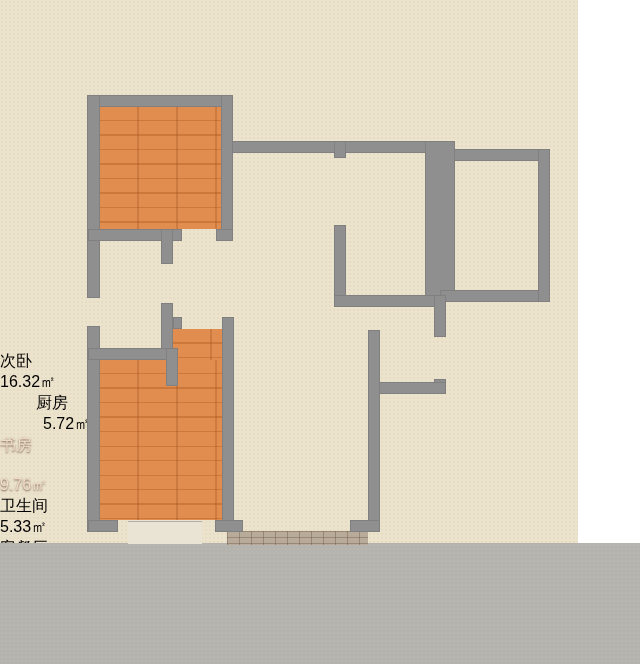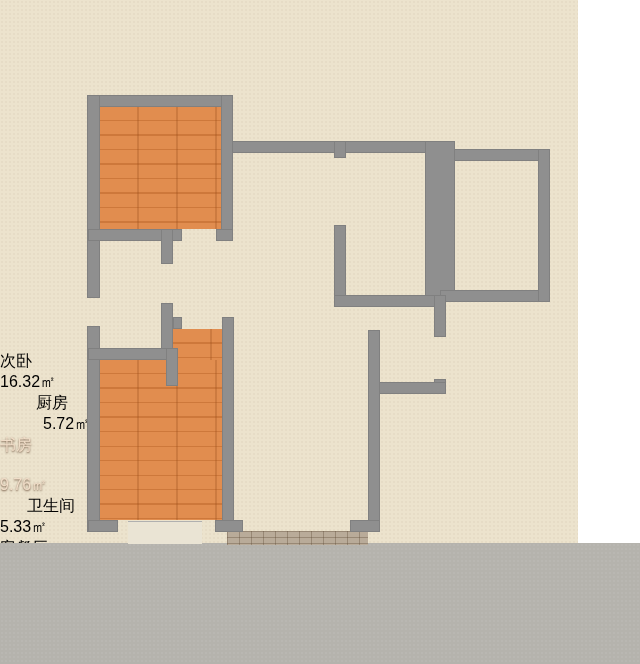--- a/index.html
+++ b/index.html
@@ -105,21 +105,21 @@
   <div class="winv" style="left:335px;top:158px;width:12px;height:67px;"></div>
   <div class="leaf" style="left:433px;top:255px;width:12px;height:39px;"></div>
   <div class="leaf" style="left:434px;top:337px;width:12px;height:45px;"></div>
 
   <div class="rname" style="left:159px;top:162px;">次卧</div>
   <div class="rarea" style="left:161px;top:184px;">16.32㎡</div>
   <div class="rname" style="left:391px;top:192px;margin-left:36px;">厨房</div>
   <div class="rarea" style="left:391px;top:211px;padding-left:43px;">5.72㎡</div>
   <div class="rname" style="left:491px;top:214px;color:#f0ddc8;text-shadow:0 1px 2px rgba(60,25,5,.7);">书房</div>
   <div class="rarea" style="left:491px;top:234px;color:#f0ddc8;text-shadow:0 1px 2px rgba(60,25,5,.7);margin-top:19px;">9.76㎡</div>
-  <div class="rname" style="left:139px;top:290px;padding-left:27px;">卫生间</div>
+  <div class="rname" style="left:139px;top:290px;">卫生间</div>
   <div class="rarea" style="left:136px;top:311px;">5.33㎡</div>
   <div class="rname" style="left:303px;top:330px;">客餐厅</div>
   <div class="rarea" style="left:303px;top:349px;">41.92㎡</div>
   <div class="rname" style="left:163px;top:430px;">主卧</div>
   <div class="rarea" style="left:162px;top:448px;">13.91㎡</div>
 
   <div class="north">北</div>
 
 </div>
 

